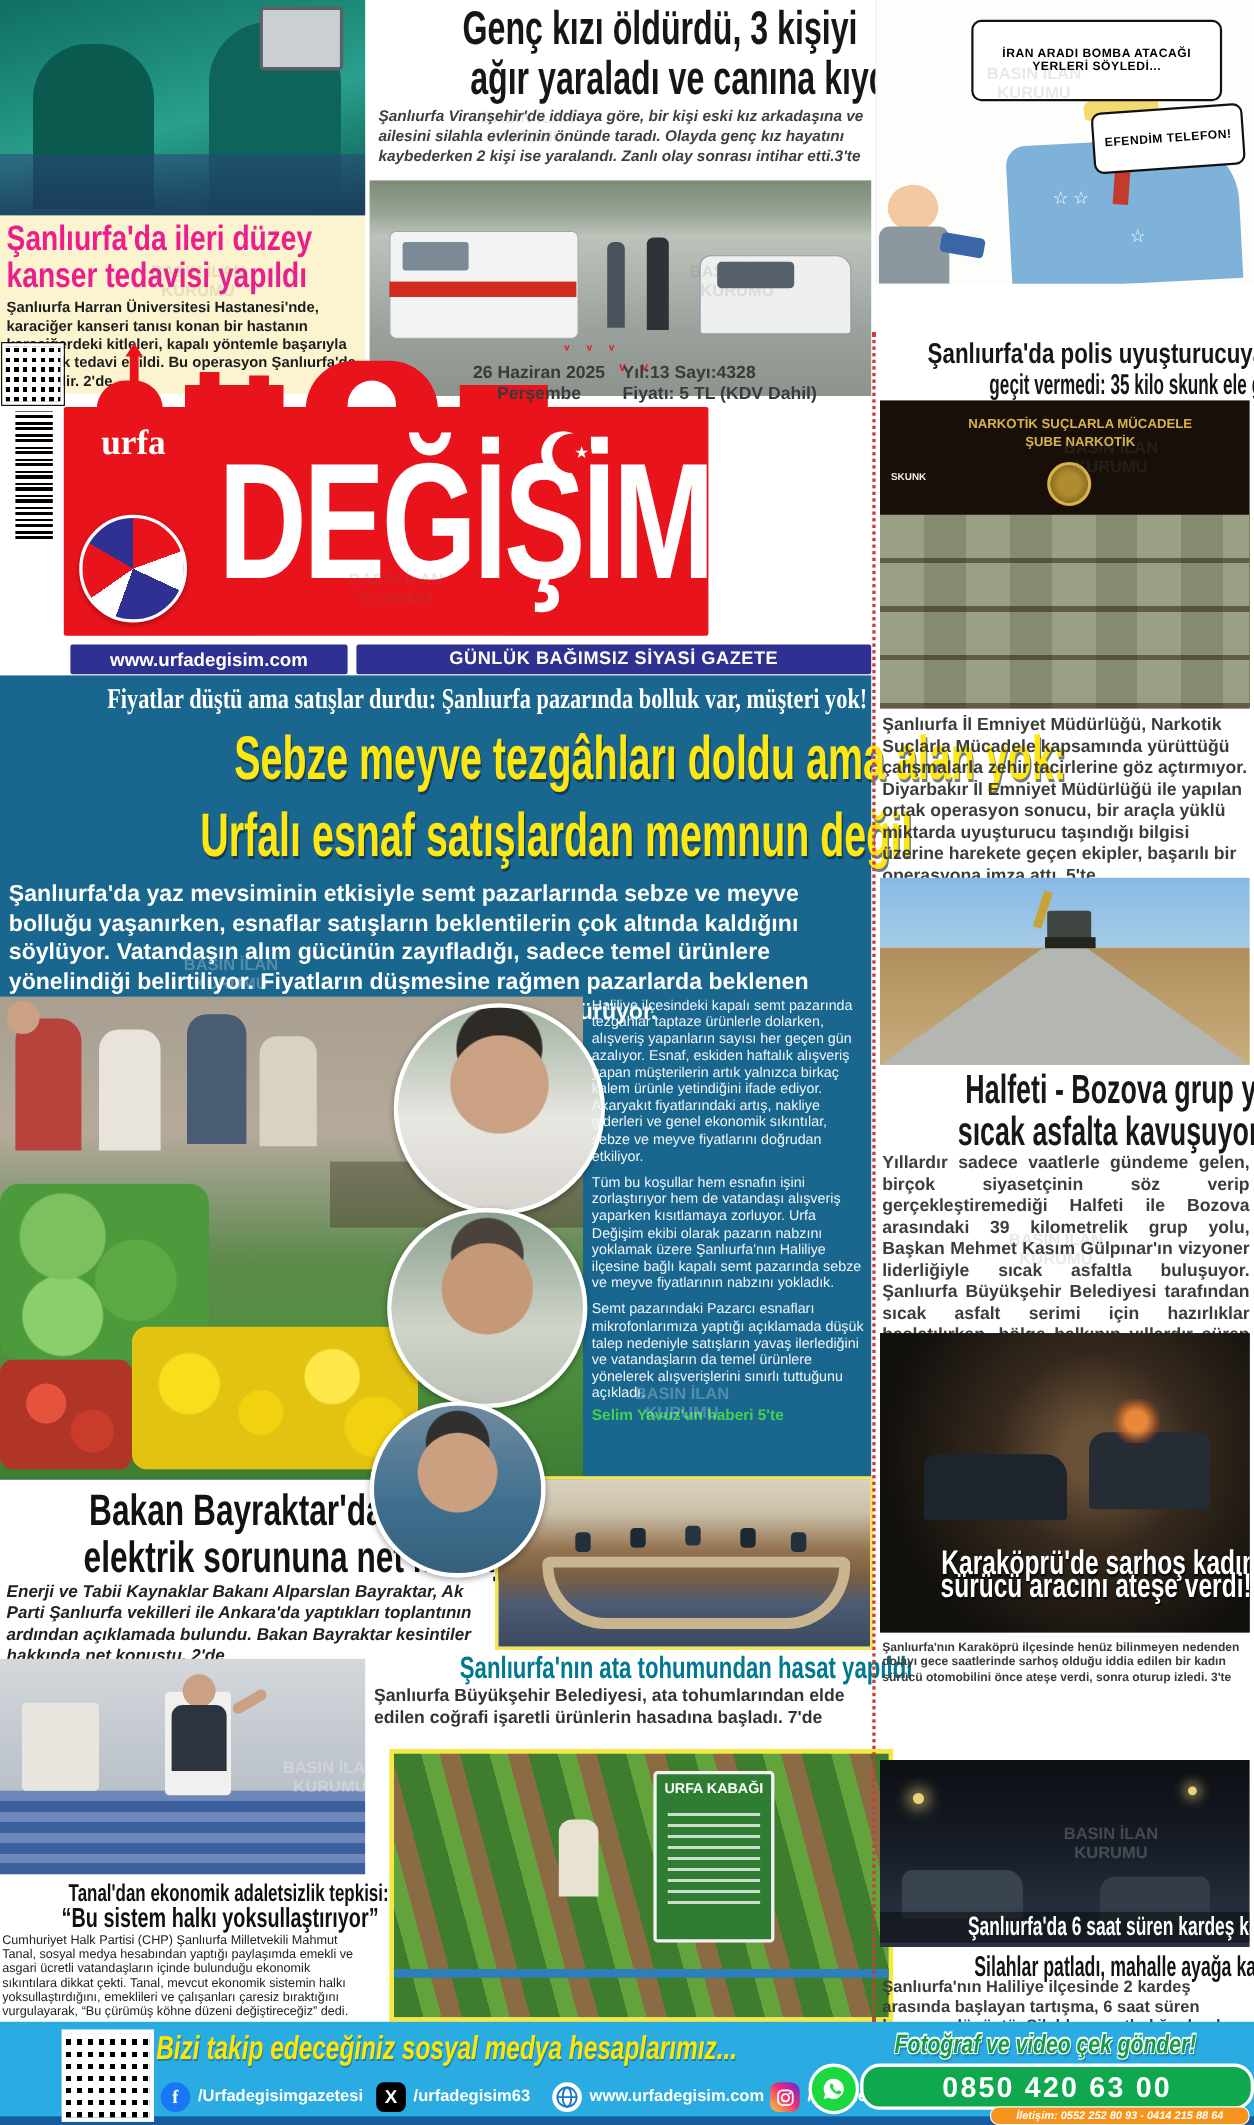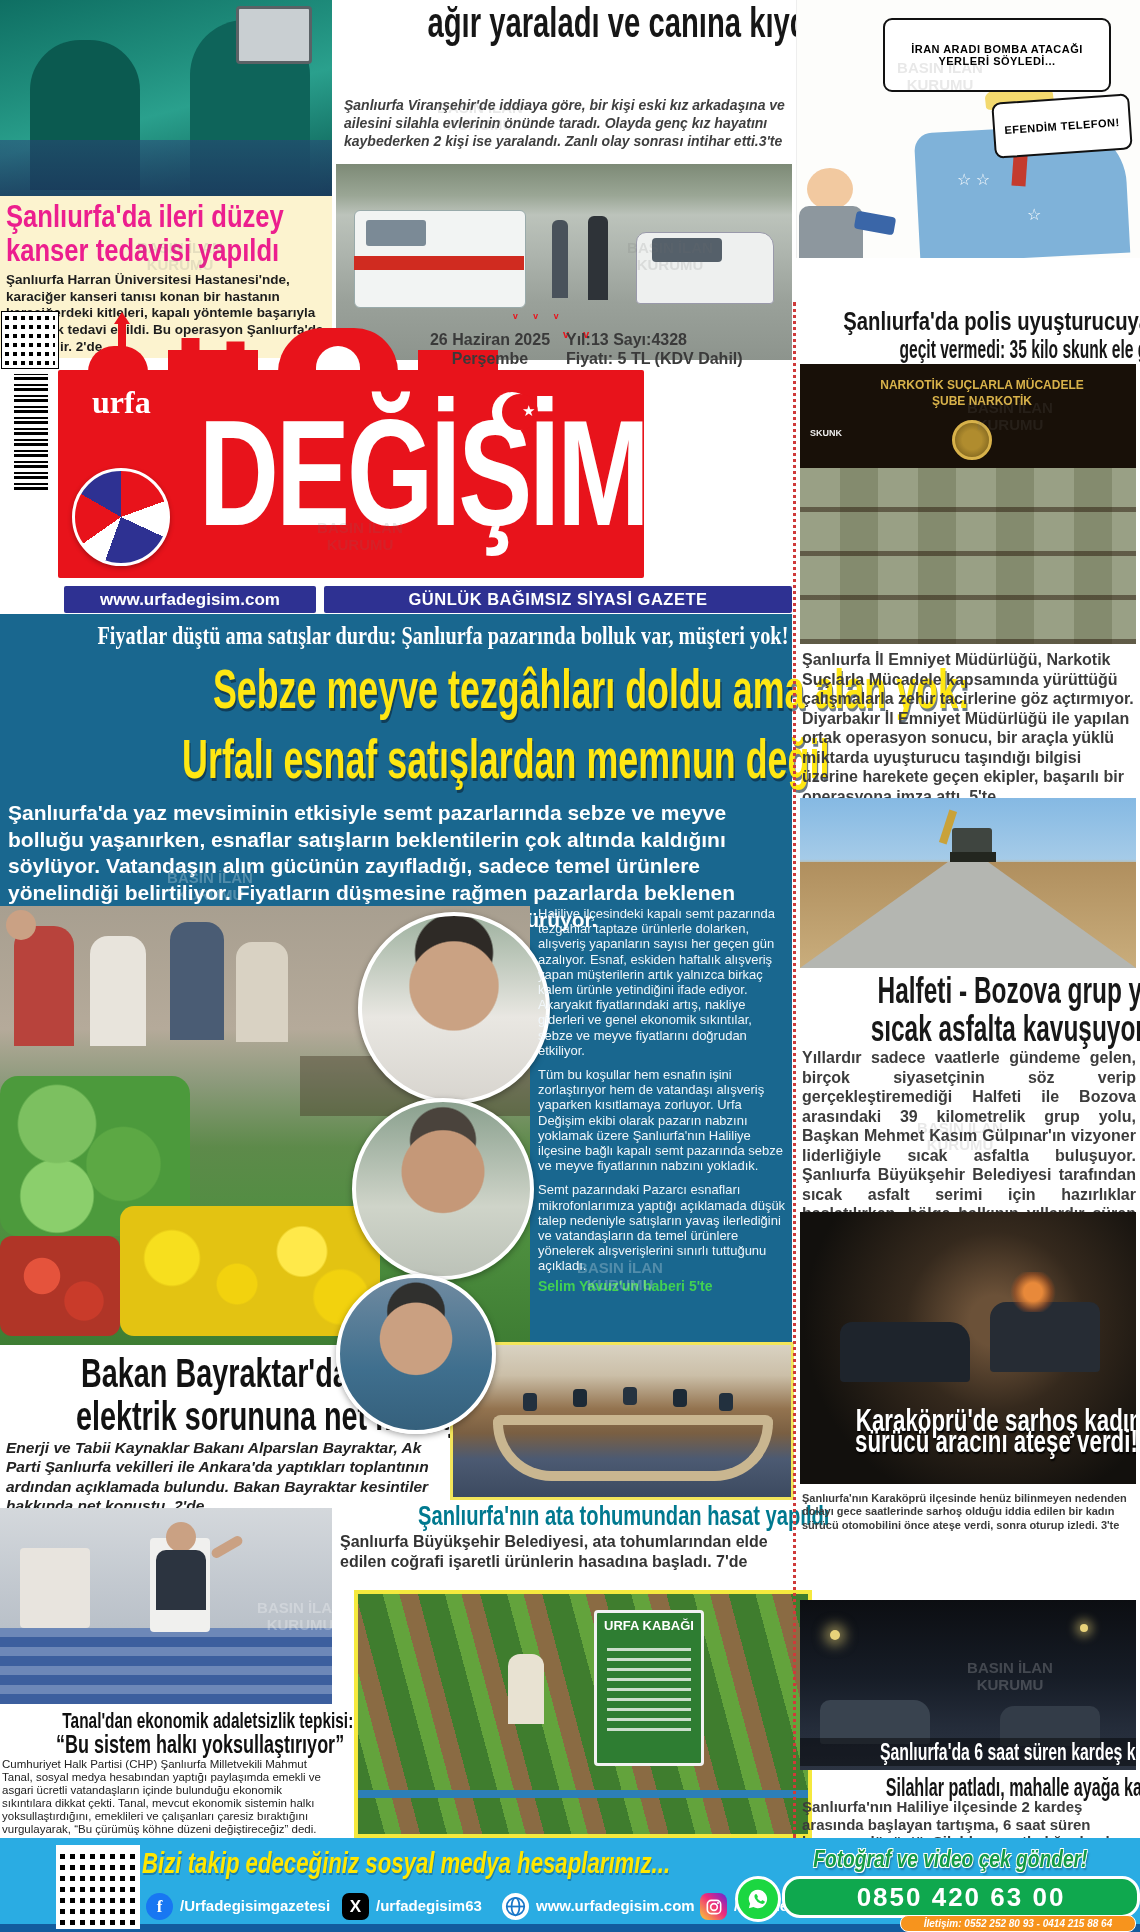--- a/index.html
+++ b/index.html
@@ -39,20 +39,21 @@
     <div class="abs" style="left:0;top:140px;width:332px;height:56px;background:linear-gradient(180deg,rgba(42,70,120,.55),rgba(30,50,95,.75));"></div>
   </div>
   <div class="abs" style="left:0;top:196px;width:332px;height:162px;background:#fcf3cf;"></div>
   <div class="abs" style="left:0;top:200px;width:332px;line-height:1.05;">
     <div><span class="condL" style="--s:.8;font-size:32px;color:#ec1e8e;margin-left:6px;">Şanlıurfa'da ileri düzey</span></div>
     <div><span class="condL" style="--s:.8;font-size:32px;color:#ec1e8e;margin-left:6px;">kanser tedavisi yapıldı</span></div>
   </div>
   <div class="abs" style="left:6px;top:272px;width:320px;font-size:13.5px;font-weight:bold;line-height:1.24;color:#1d1d1d;">Şanlıurfa Harran Üniversitesi Hastanesi'nde, karaciğer kanseri tanısı konan bir hastanın karaciğerdeki kitleleri, kapalı yöntemle başarıyla yakılarak tedavi edildi. Bu operasyon Şanlıurfa'da ilk olabilir. 2'de</div>
 
   <div class="abs ctr" style="left:336px;top:2px;width:456px;">
+    <div><span class="cond" style="--s:.68;font-size:43px;color:#161616;">Genç kızı öldürdü, 3 kişiyi</span></div>
     <div style="margin-top:-4px;"><span class="cond" style="--s:.68;font-size:43px;color:#161616;">ağır yaraladı ve canına kıydı</span></div>
   </div>
   <div class="abs" style="left:344px;top:96px;width:442px;font-size:14px;font-weight:bold;font-style:italic;color:#3f3f3f;line-height:1.3;">Şanlıurfa Viranşehir'de iddiaya göre, bir kişi eski kız arkadaşına ve ailesini silahla evlerinin önünde taradı. Olayda genç kız hayatını kaybederken 2 kişi ise yaralandı. Zanlı olay sonrası intihar etti.3'te</div>
   <div class="photo" style="left:336px;top:164px;width:456px;height:196px;
               background:linear-gradient(180deg,#7d8a76 0%,#9aa695 16%,#bcc3bb 26%,#aeb5ae 45%,#9aa19a 70%,#8d948d 100%);">
     <div class="abs" style="left:18px;top:46px;width:170px;height:96px;background:#f2f4f3;border-radius:6px;border:1px solid #9aa;"></div>
     <div class="abs" style="left:18px;top:92px;width:170px;height:14px;background:#d02b20;"></div>
     <div class="abs" style="left:30px;top:56px;width:60px;height:26px;background:#7b8a96;border-radius:3px;"></div>
     <div class="abs" style="left:300px;top:68px;width:136px;height:70px;background:#eef0ef;border-radius:10px 14px 4px 4px;border:1px solid #99a;"></div>
     <div class="abs" style="left:316px;top:74px;width:70px;height:24px;background:#55606a;border-radius:4px;"></div>

